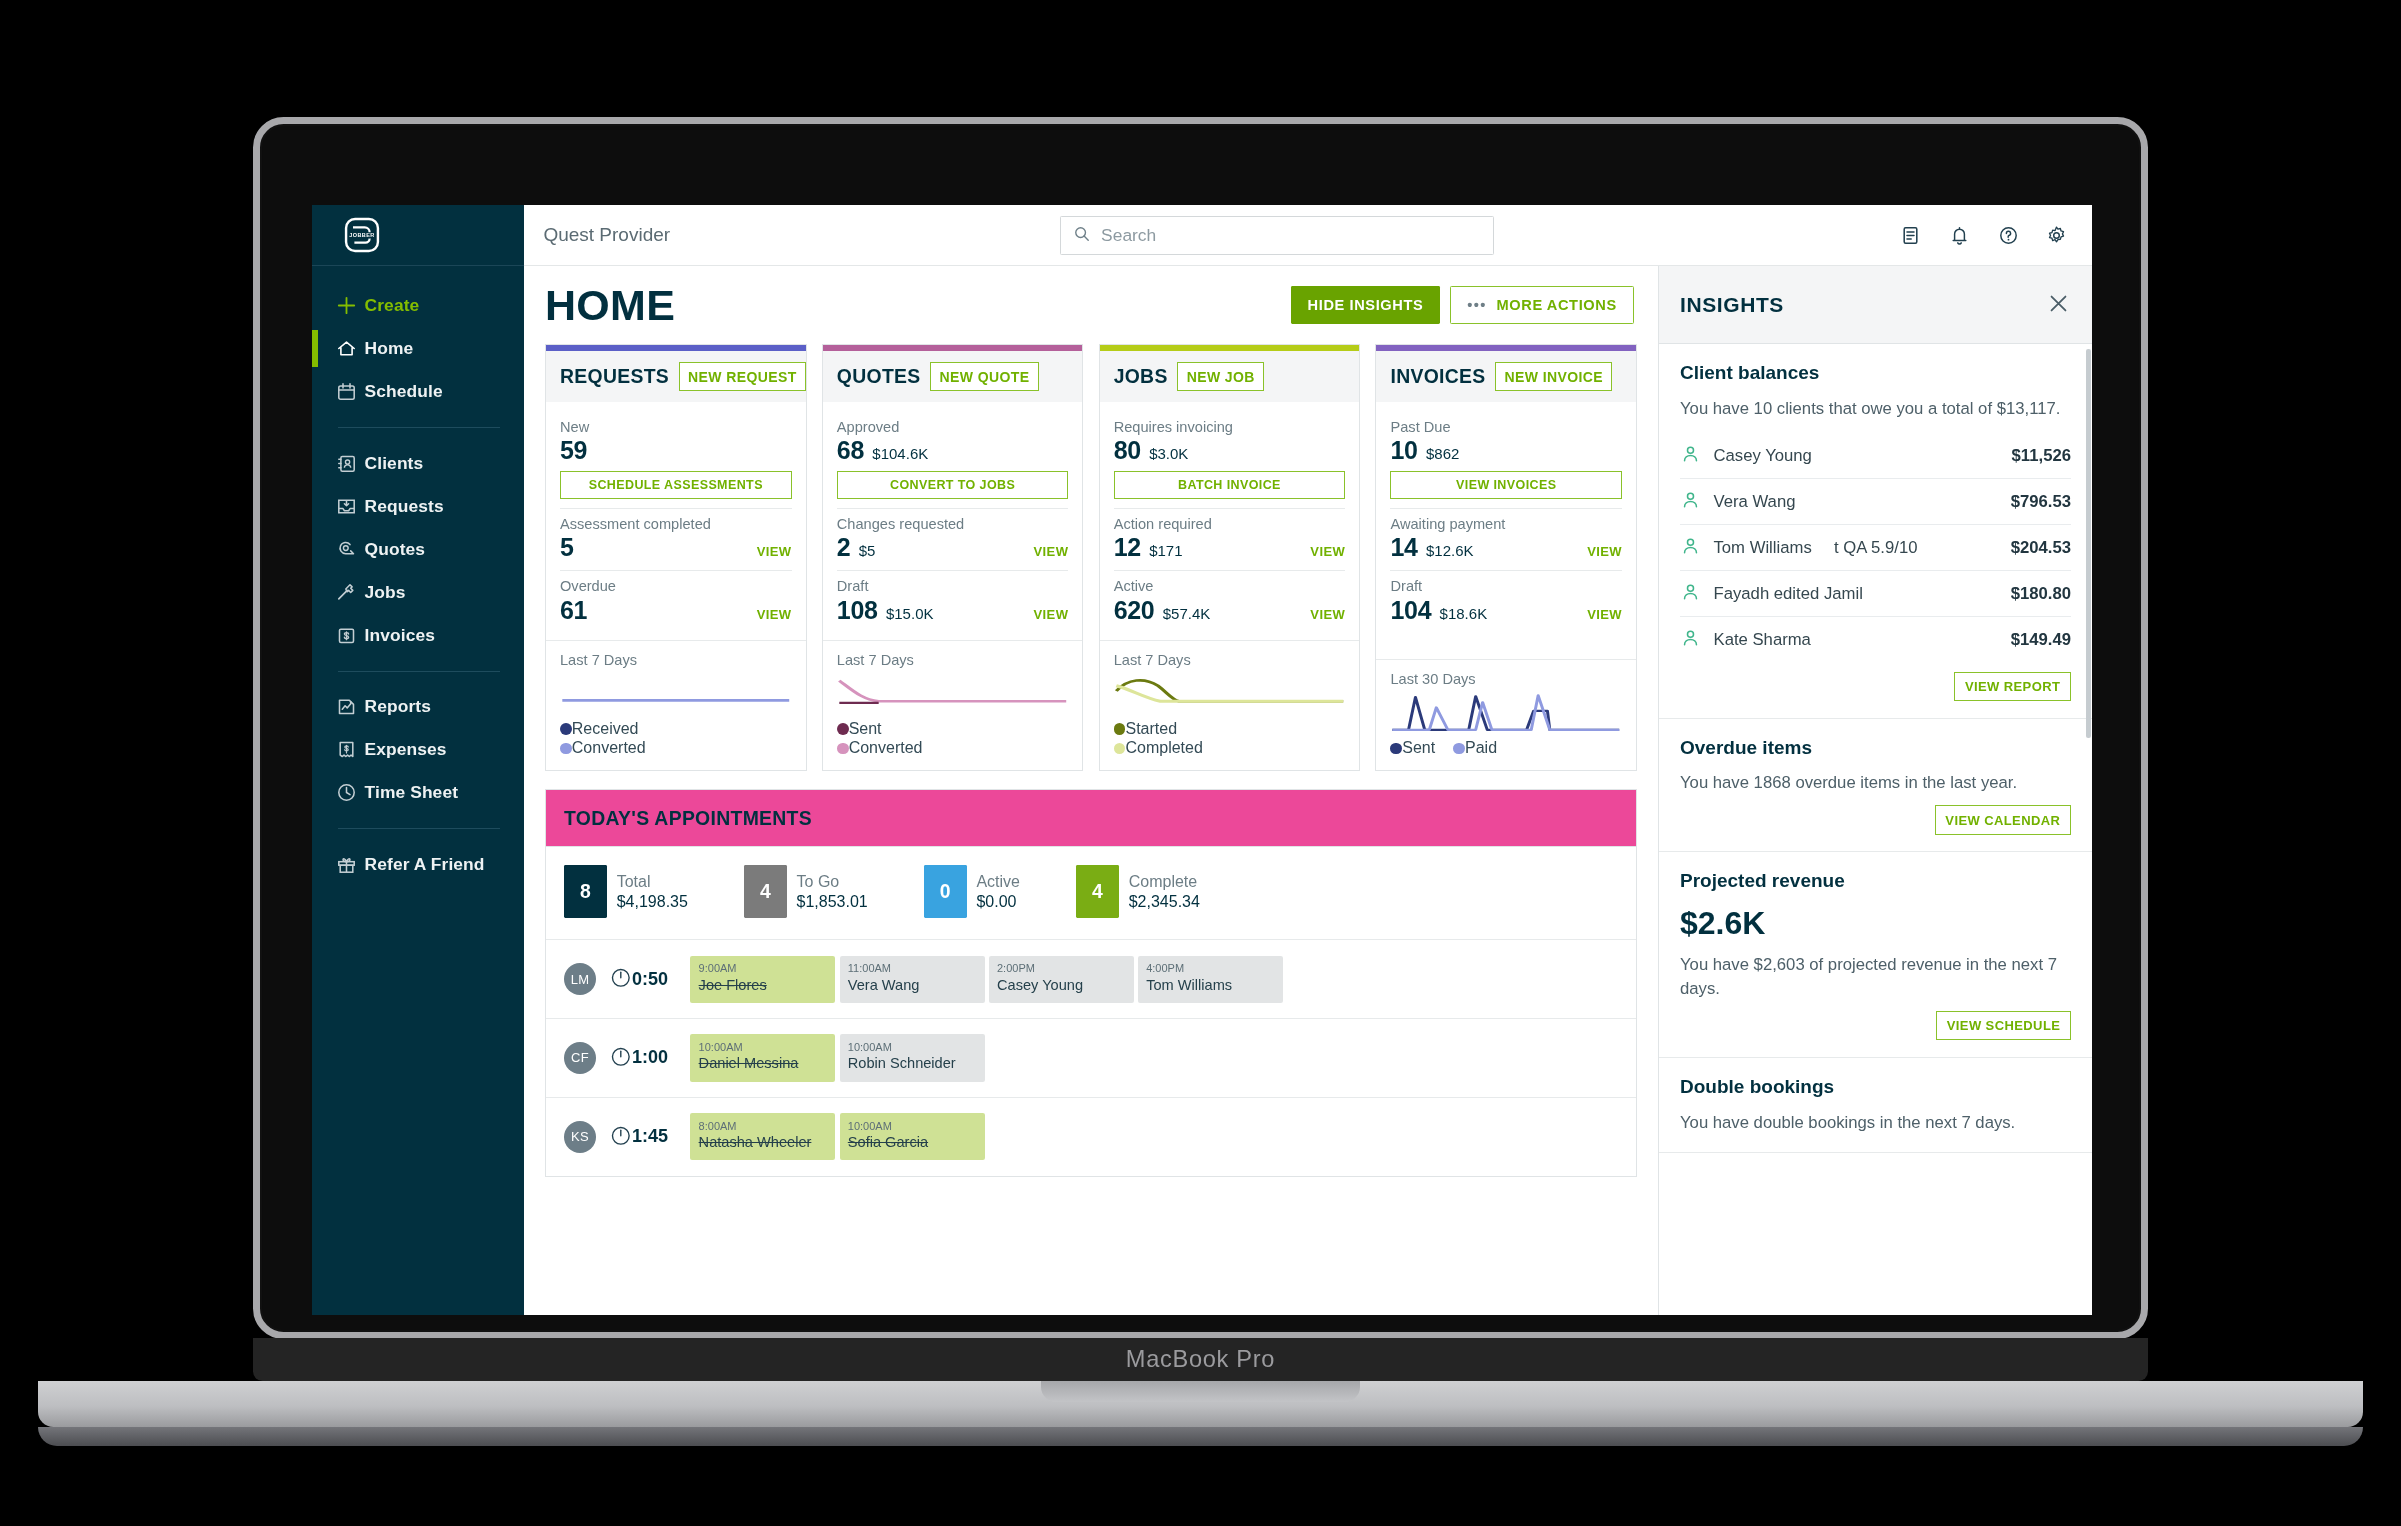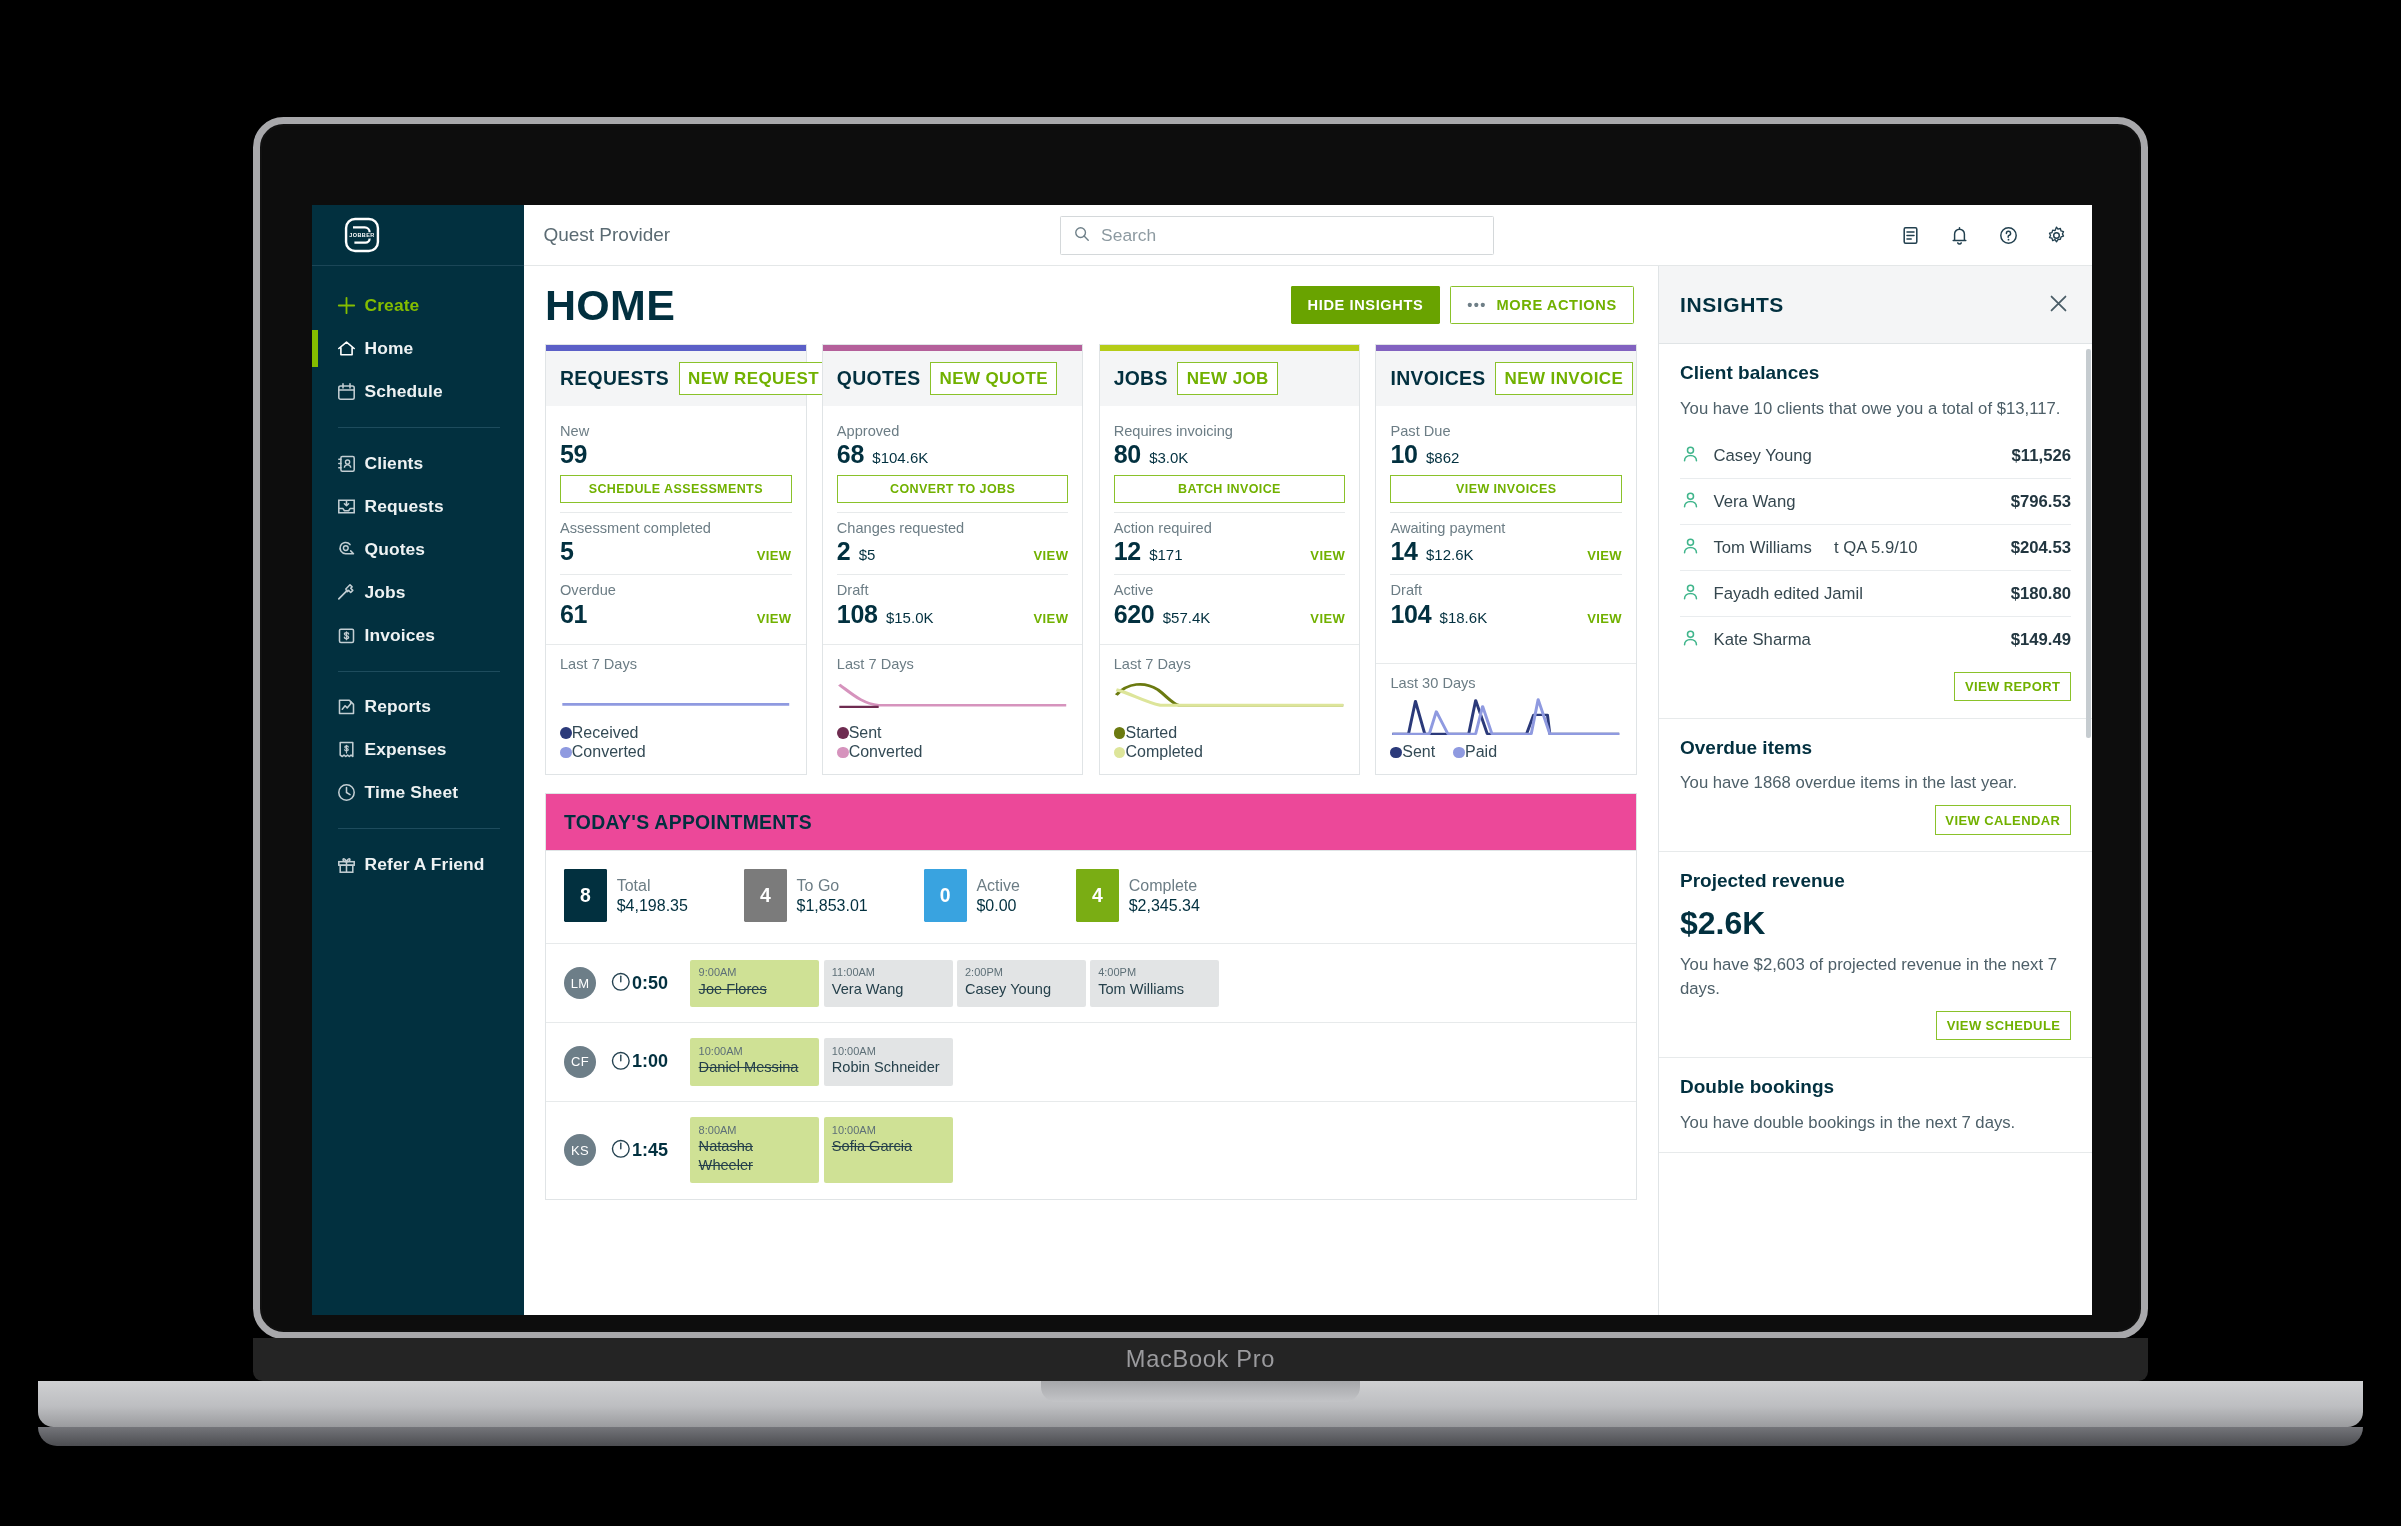--- a/index.html
+++ b/index.html
@@ -93,21 +93,21 @@
   .dots { letter-spacing: 1.4px; font-size: 14.6px; color: #6f7f87; }
 
   
   .cards { display: flex; gap: 15.3px; padding: 0 21px; }
   .card { flex: 1; min-width: 0; border: 0.7px solid #e0e4e6; background: #fff;
           display: flex; flex-direction: column; }
   .card-accent { height: 6.2px; }
   .card-head { background: #f4f5f6; padding: 11px 14px; display: flex; align-items: center;
                gap: 9.7px; }
   .card-title { font-size: 19.4px; font-weight: bold; color: #02303f; letter-spacing: 0.3px; }
-  .card-newbtn { border: 0.7px solid #8ac22a; color: #71b100; font-size: 17px;
+  .card-newbtn { border: 0.7px solid #8ac22a; color: #71b100; font-size: 14px;
     font-weight: bold; padding: 5.6px 8.3px; letter-spacing: 0.4px; background: #fff;
     cursor: pointer; white-space: nowrap; }
   .card-body { padding: 9.7px 14px 7px 14px; }
   .stat { padding: 7px 0 8.3px 0; }
   .stat + .stat { border-top: 0.7px solid #e7eaeb; }
   .stat-label { font-size: 14.6px; color: #6c7d85; margin-bottom: 1.4px; }
   .stat-row { display: flex; align-items: baseline; gap: 8.3px; }
   .stat-num { font-size: 25px; font-weight: bold; color: #02303f; letter-spacing: -0.3px; }
   .stat-amt { font-size: 15px; color: #02303f; }
   .stat-view { margin-left: auto; font-size: 13px; font-weight: bold; color: #71b100;
@@ -136,21 +136,21 @@
   .sum-v { font-size: 16px; color: #02303f; line-height: 1.25; }
 
   .appt-row { display: flex; align-items: center; gap: 12.5px; padding: 15.3px 18px;
               border-top: 0.7px solid #e7eaeb; }
   .avatar { width: 32px; height: 32px; border-radius: 50%; background: #6d7e88; color: #fff;
     font-size: 13px; display: flex; align-items: center; justify-content: center;
     flex: 0 0 32px; letter-spacing: 0.3px; }
   .rowtime { display: flex; align-items: center; gap: 0; }
   .rowtime .dur { font-size: 18px; font-weight: bold; color: #02303f; }
   .blocks { display: flex; gap: 4.2px; margin-left: 9.7px; }
-  .block { width: 129px; padding: 5.6px 8.3px 8.3px 8.3px; border-radius: 2.1px; }
+  .block { width: 145px; padding: 5.6px 8.3px 8.3px 8.3px; border-radius: 2.1px; }
   .block.green { background: #cfe195; }
   .block.grey { background: #e2e4e5; }
   .block-time { font-size: 11px; color: #5d6f77; line-height: 1.3; }
   .block-name { font-size: 14.6px; color: #25404b; line-height: 1.3; }
   .block.green .block-name { text-decoration: line-through; }
 
   
   .insights { width: 434px; flex: 0 0 434px; border-left: 0.7px solid #e0e4e6;
               background: #fff; display: flex; flex-direction: column; position: relative; }
   .ins-head { height: 78px; background: #f4f5f6; border-bottom: 0.7px solid #e0e4e6;

